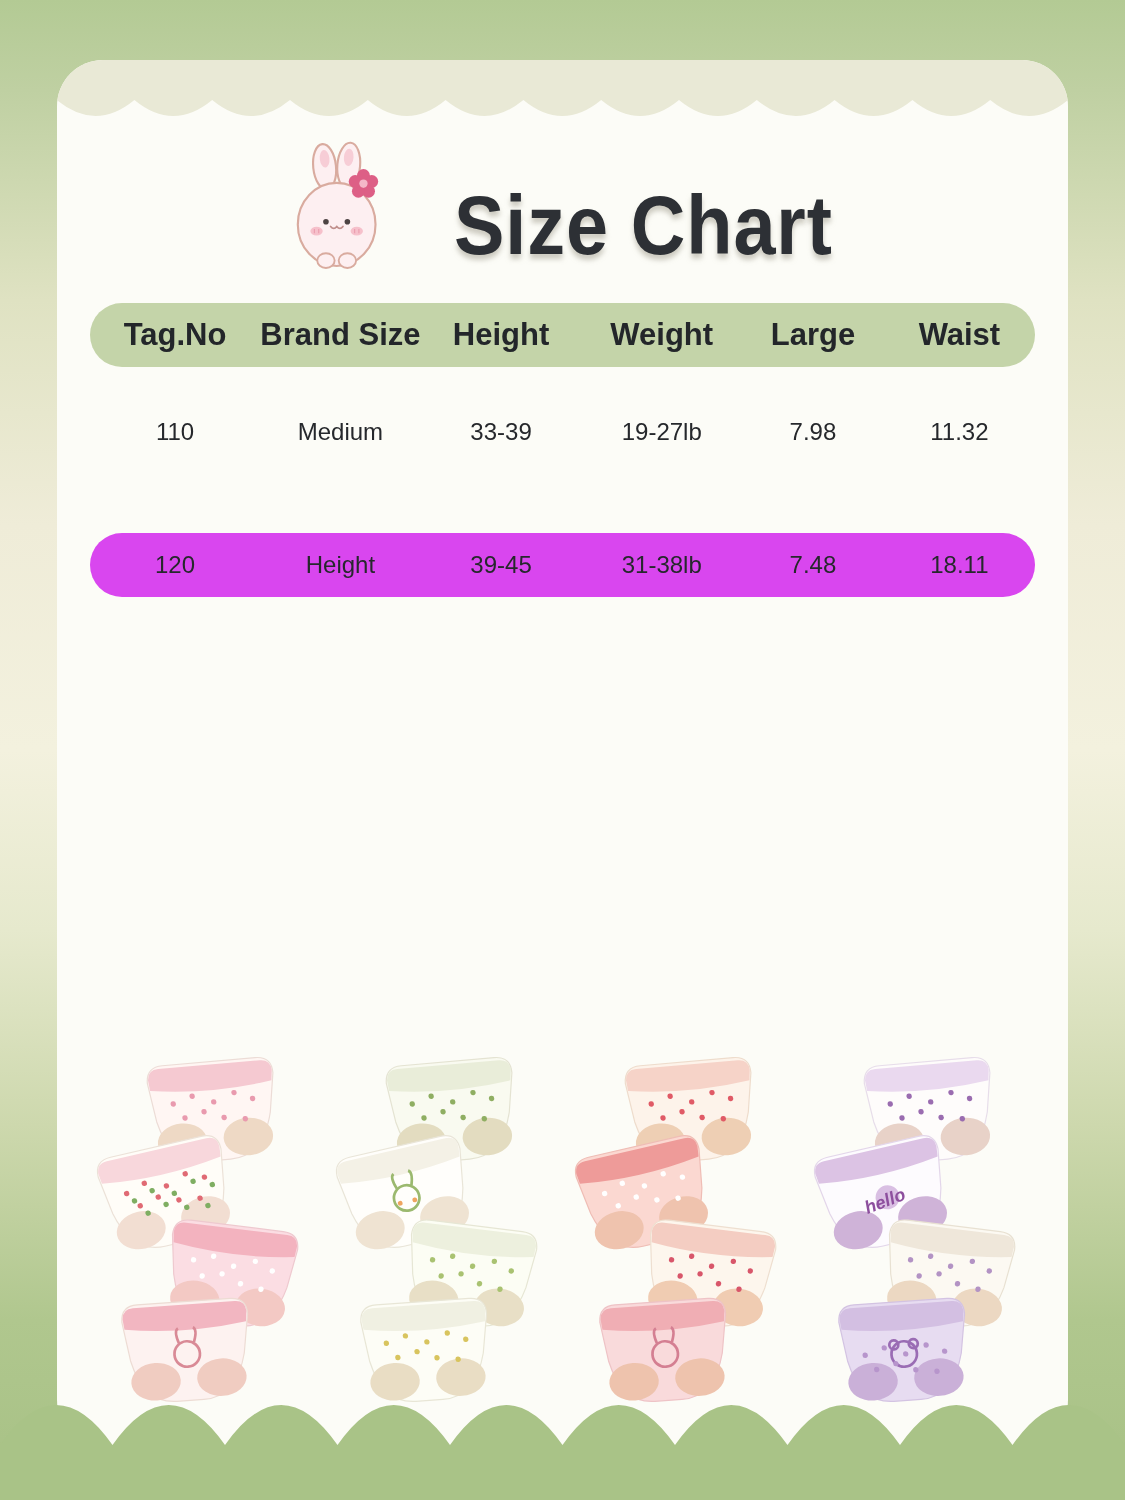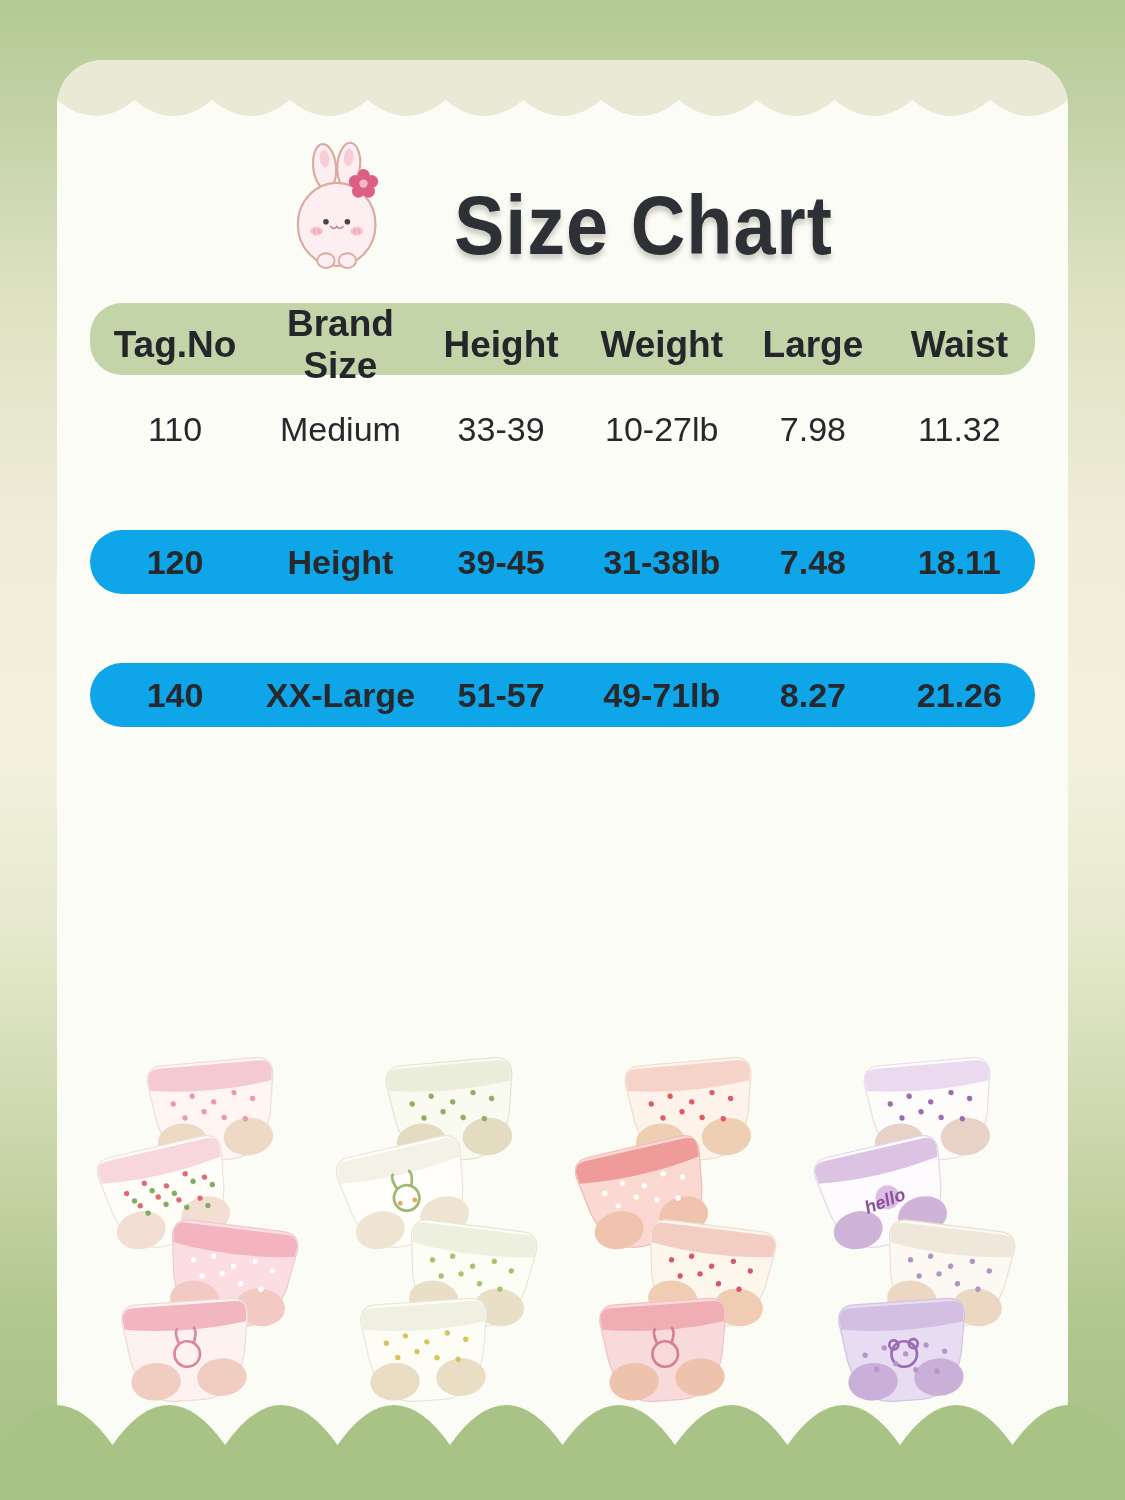--- a/index.html
+++ b/index.html
@@ -20,27 +20,27 @@
   }
   .bunny{width:134px;height:134px;flex:0 0 auto;}
   .page-title{
     font-size:84px;font-weight:bold;color:#2d3035;letter-spacing:1px;
     display:inline-block;transform:scaleX(.9);
     text-shadow:0 5px 6px rgba(165,162,148,.55);
   }
   .size-table{position:absolute;top:243px;left:33px;width:945px;}
   .tgrid{display:grid;grid-template-columns:18fr 17fr 17fr 17fr 15fr 16fr;align-items:center;}
   .thead{
-    height:72px;border-radius:32px;background:#c4d4a9;
-    font-size:37px;font-weight:bold;color:#23262a;margin-bottom:22px;
+    height:64px;border-radius:32px;background:#c4d4a9;
+    font-size:31px;font-weight:bold;color:#23262a;margin-bottom:33px;
   }
   .trow{
-    height:64px;border-radius:32px;font-size:34px;color:#26282c;margin-bottom:69px;
-  }
-  .trow.striped{background:#0ea5e9;font-weight:bold;}
+    height:64px;border-radius:32px;font-size:24px;color:#26282c;margin-bottom:69px;
+  }
+  .trow.striped{background:#d946ef;}
   .cell{text-align:center;}
   .products{
     position:absolute;top:992px;left:35px;width:945px;
     display:flex;justify-content:space-between;
   }
   .product{width:228px;height:365px;}
   .scallop-bottom{position:absolute;left:0;top:1402px;width:1125px;height:98px;z-index:5;}
   .scallop-bottom svg{display:block;width:100%;height:98px;}
 </style>
 </head>
@@ -92,43 +92,35 @@
       <span class="cell">Height</span>
       <span class="cell">Weight</span>
       <span class="cell">Large</span>
       <span class="cell">Waist</span>
     </div>
 
     <div class="trow tgrid">
       <span class="cell">110</span>
       <span class="cell">Medium</span>
       <span class="cell">33-39</span>
-      <span class="cell">10-27lb</span>
+      <span class="cell">19-27lb</span>
       <span class="cell">7.98</span>
       <span class="cell">11.32</span>
     </div>
 
     <div class="trow tgrid striped">
       <span class="cell">120</span>
       <span class="cell">Height</span>
       <span class="cell">39-45</span>
       <span class="cell">31-38lb</span>
       <span class="cell">7.48</span>
       <span class="cell">18.11</span>
     </div>
 
 
-    <div class="trow tgrid striped">
-      <span class="cell">140</span>
-      <span class="cell">XX-Large</span>
-      <span class="cell">51-57</span>
-      <span class="cell">49-71lb</span>
-      <span class="cell">8.27</span>
-      <span class="cell">21.26</span>
-    </div>
 
   </div>
 
   <div class="products">
     <svg width="0" height="0" style="position:absolute">
       <defs>
         <path id="bp" d="M8,16 Q8,5 19,5 L81,5 Q92,5 92,16 L88,42 Q81,71 59,71 L41,71 Q19,71 12,42 Z"></path>
         <path id="wb" d="M8.6,14 Q9,7 16,7 L84,7 Q91,7 91.4,14 L90.6,21 Q50,27 9.4,21 Z"></path>
         <g id="holes">
             <ellipse cx="28" cy="57" rx="16.5" ry="12.5"></ellipse>

